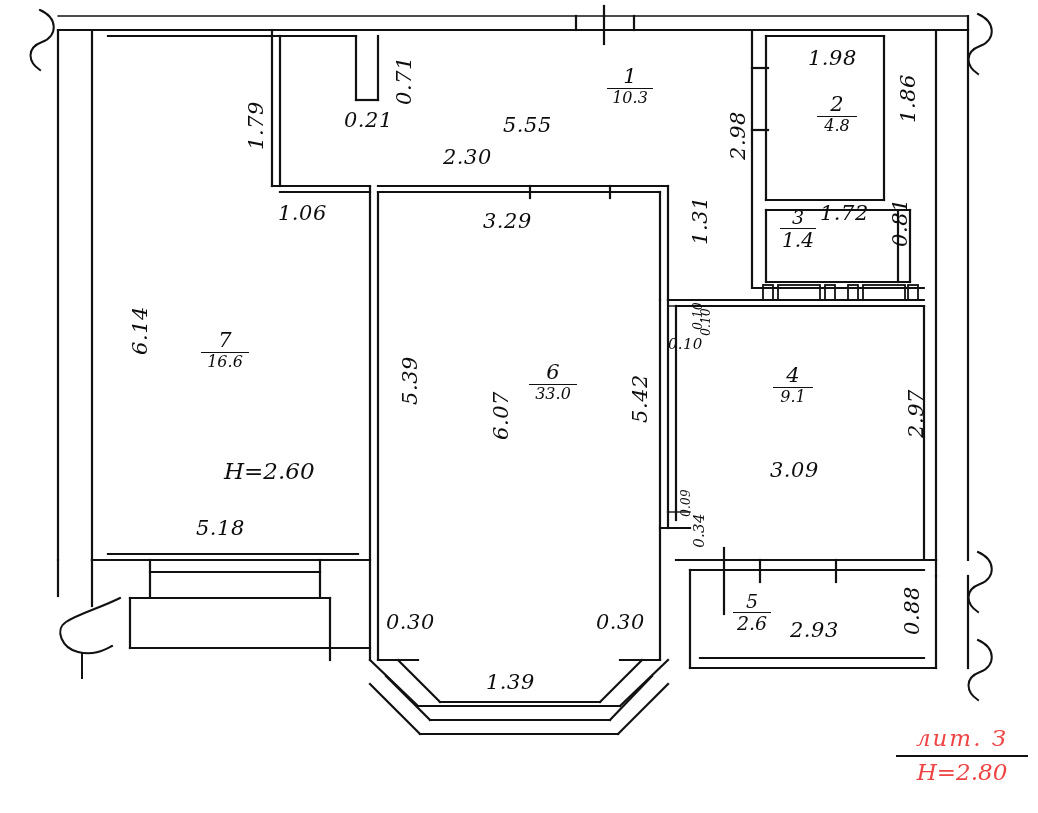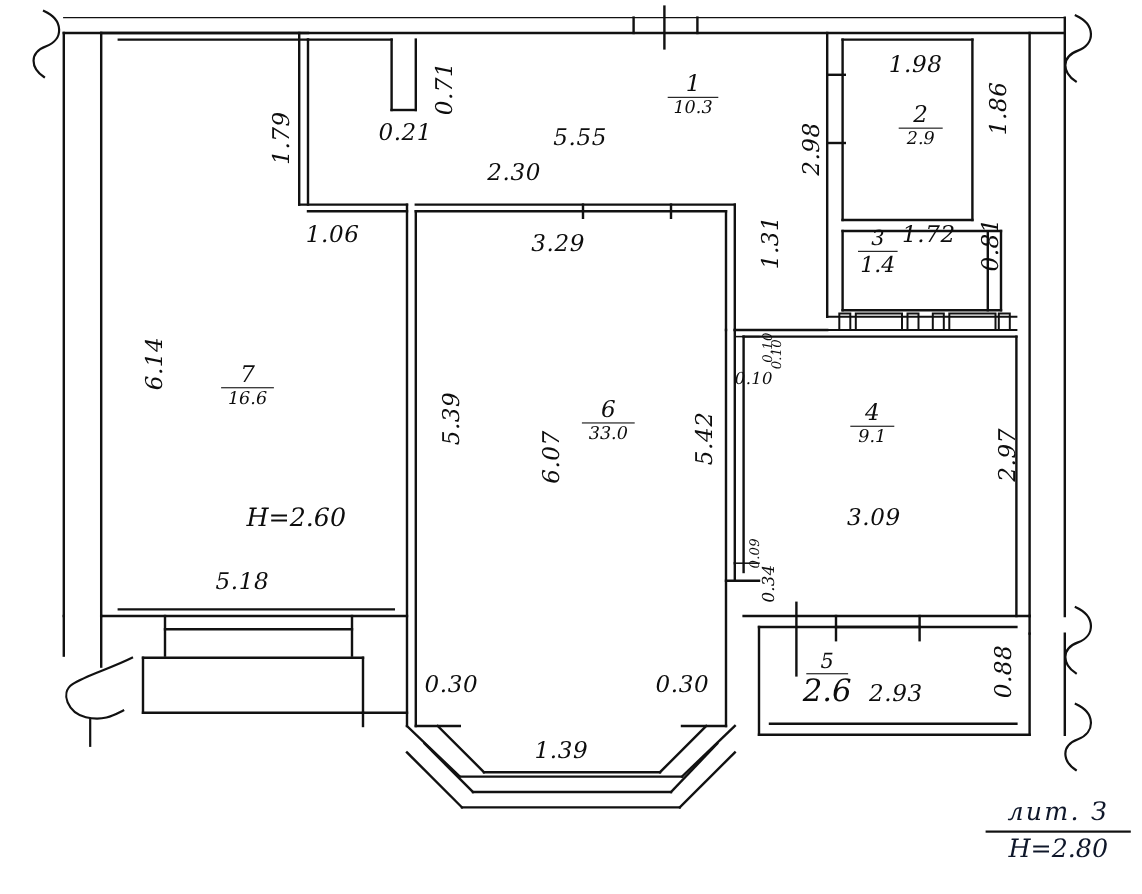--- a/index.html
+++ b/index.html
@@ -41,21 +41,21 @@
   .room .bar{display:block;height:1px;background:#111;margin:1px auto 1px auto;}
   .room .area{font-size:16px;display:block;}
 
   .height-note{position:absolute;font-size:23px;font-style:italic;font-family:"DejaVu Serif",serif;color:#0d0d0d;white-space:nowrap;}
 
   .legend{
     position:absolute;
     text-align:center;
     font-family:"DejaVu Serif", serif;
     font-style:italic;
-    color:#0f172a;
+    color:#ef4444;
     line-height:1.1;
     user-select:none;
   }
   .legend .lit{font-size:23px;display:block;letter-spacing:2px;}
   .legend .lbar{display:block;height:1.5px;background:#111;margin:4px 0 3px 0;width:100%;}
   .legend .h{font-size:23px;display:block;}
 </style>
 </head>
 <body>
 
@@ -303,39 +303,39 @@
 
   <div class="room" style="left:595px;top:66px;width:70px;">
     <span class="num">1</span>
     <span class="bar" style="width:46px;"></span>
     <span class="area">10.3</span>
   </div>
 
   <div class="room" style="left:806px;top:94px;width:62px;">
     <span class="num">2</span>
     <span class="bar" style="width:40px;"></span>
-    <span class="area">2.9</span>
+    <span class="area">4.8</span>
   </div>
 
   <div class="room" style="left:770px;top:208px;width:56px;">
     <span class="num" style="font-size:19px;">3</span>
     <span class="bar" style="width:36px;"></span>
     <span class="area" style="font-size:20px;">1.4</span>
   </div>
 
   <div class="room" style="left:762px;top:365px;width:62px;">
     <span class="num">4</span>
     <span class="bar" style="width:40px;"></span>
     <span class="area">9.1</span>
   </div>
 
   <div class="room" style="left:722px;top:592px;width:60px;">
     <span class="num" style="font-size:19px;">5</span>
     <span class="bar" style="width:38px;"></span>
-    <span class="area" style="font-size:28px;">2.6</span>
+    <span class="area" style="font-size:19px;">2.6</span>
   </div>
 
   <div class="room" style="left:516px;top:362px;width:74px;">
     <span class="num">6</span>
     <span class="bar" style="width:48px;"></span>
     <span class="area">33.0</span>
   </div>
 
   <div class="room" style="left:188px;top:330px;width:74px;">
     <span class="num">7</span>

